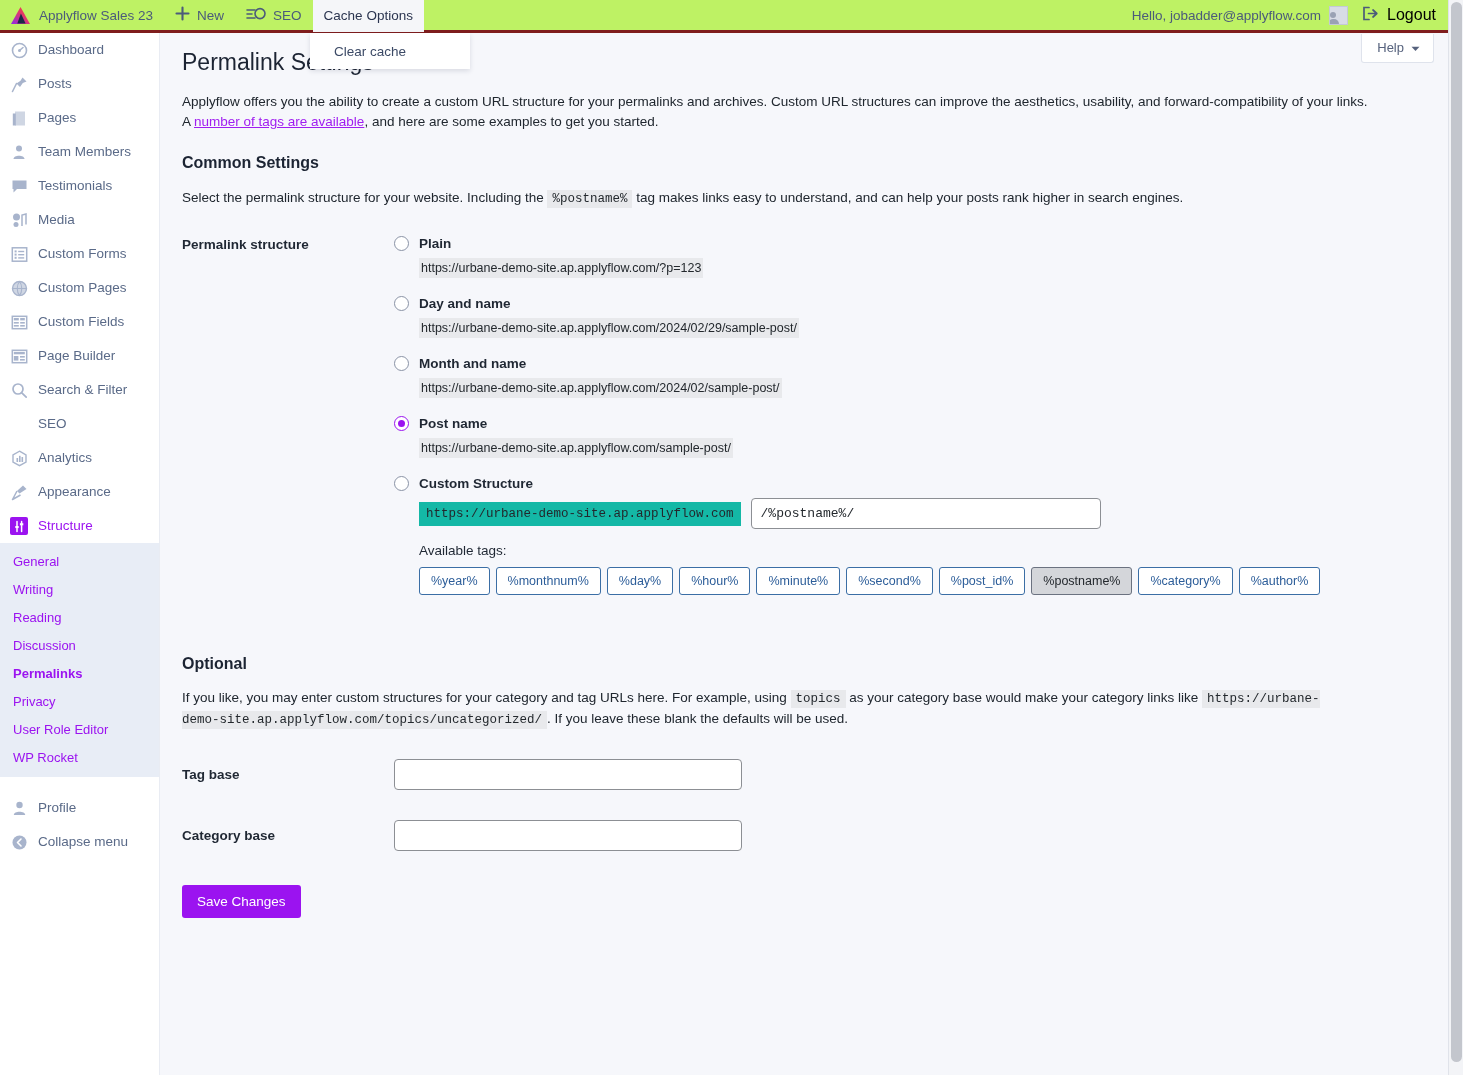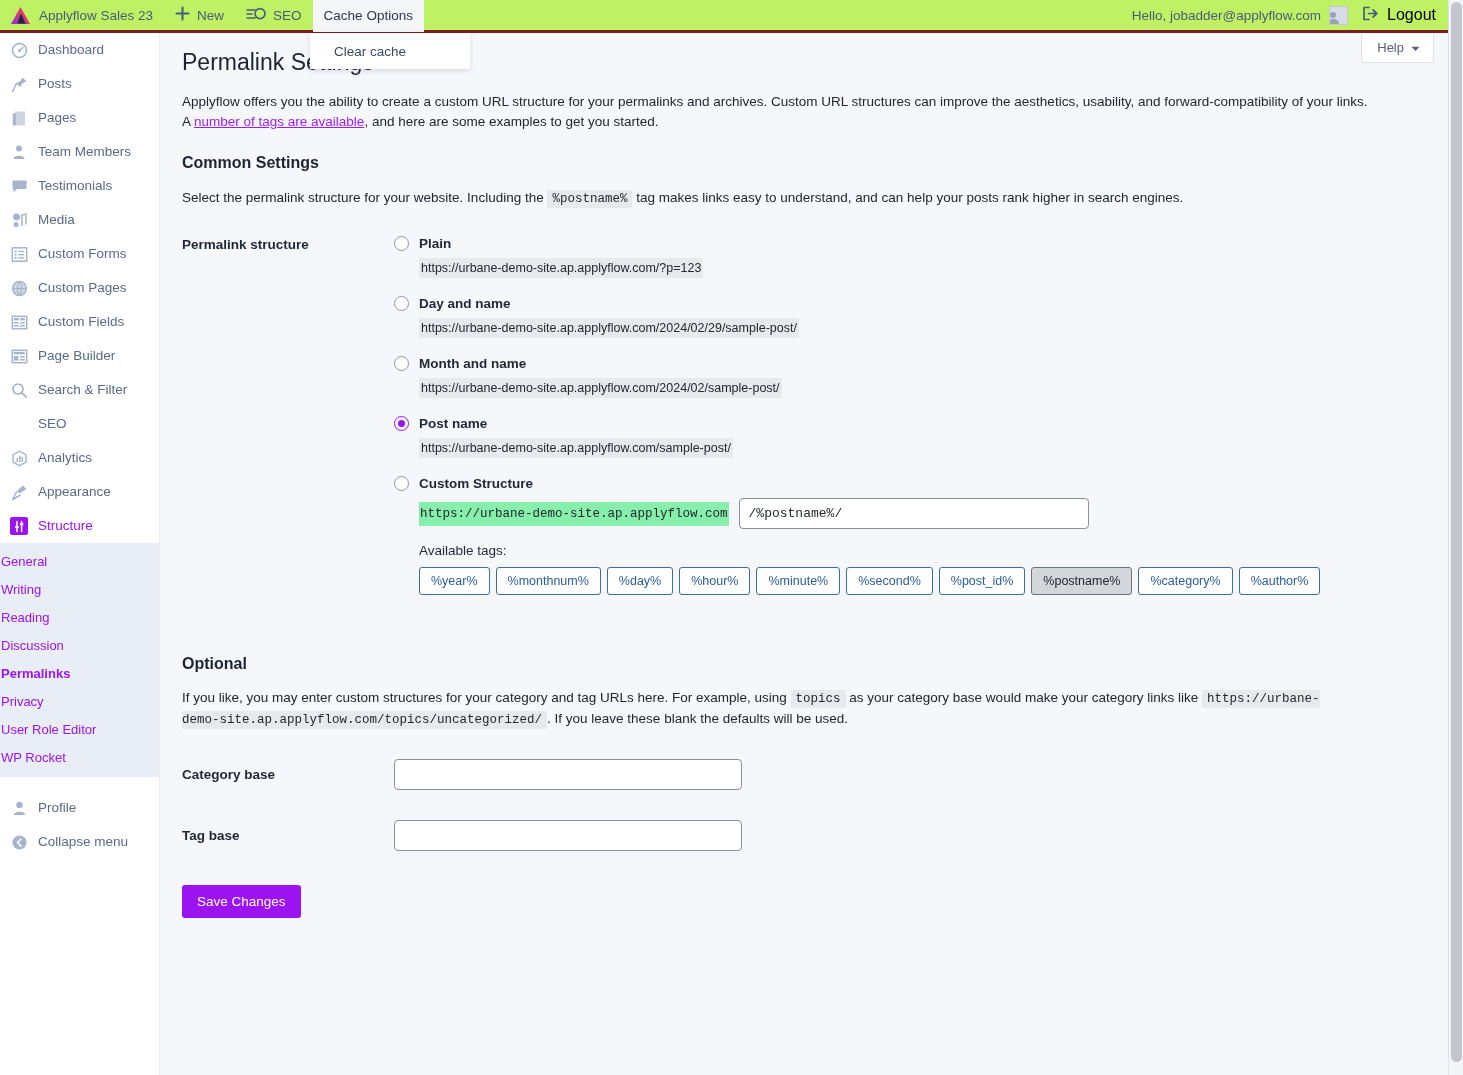--- a/index.html
+++ b/index.html
@@ -84,21 +84,21 @@
   }
   .menu-ico svg { display: block; }
   .menu-item.current .menu-ico { color: #9b13f0; }
   .settings-badge {
     width: 18px; height: 18px; background: #9b13f0; border-radius: 2px;
     display: flex; align-items: center; justify-content: center;
   }
   .submenu { background: #e8edf6; padding: 4px 0 6px 0; }
   .submenu .sub-item {
     height: 28px; display: flex; align-items: center;
-    padding-left: 1px; font-size: 13px; color: #9b13f0; cursor: pointer;
+    padding-left: 13px; font-size: 13px; color: #9b13f0; cursor: pointer;
   }
   .submenu .sub-item.sel { font-weight: bold; }
   .menu-gap { height: 14px; }
   .seo-plain { padding-left: 38px; }
 
   
   #content {
     position: absolute; top: 33px; left: 160px;
     width: 1288px; height: 1042px;
     background: #f6f7fb;
@@ -150,21 +150,21 @@
   .choice-label { font-size: 13.5px; font-weight: bold; color: #1f2733; }
   .example {
     font-family: Liberation Sans, sans-serif;
     font-size: 12.5px; color: #23282d;
     background: #e8e9ec; display: inline-block;
     padding: 3px 2px; margin: 7px 0 0 25px;
   }
   .custom-line { display: flex; align-items: center; margin: 7px 0 0 25px; gap: 10px; }
   .custom-prefix {
     font-family: "Liberation Mono", monospace; font-size: 12.5px;
-    color: #23282d; background: #86efac; padding: 5px 1px;
+    color: #23282d; background: #14b8a6; padding: 5px 7px;
   }
   .custom-input {
     width: 350px; height: 31px;
     border: 1px solid #8c8f94; border-radius: 4px; background: #fff;
     font-family: "Liberation Mono", monospace; font-size: 13px; color: #23282d;
     padding: 0 9px;
   }
   .avail-label { font-size: 13.5px; color: #1f2733; margin: 14px 0 0 25px; }
   .tag-row { display: flex; gap: 6px; margin: 9px 0 0 25px; flex-wrap: wrap; }
   .tag-btn {
@@ -550,26 +550,26 @@
     </div>
   </div>
 
   <h2 class="sec optional">Optional</h2>
 
   <p class="intro optional-text">
     <span>If you like, you may enter custom structures for your category and tag URLs here. For example, using </span><code class="inline">topics</code><span> as your category base would make your category links like </span><code class="inline">https://urbane-demo-site.ap.applyflow.com/topics/uncategorized/</code><span>. If you leave these blank the defaults will be used.</span>
   </p>
 
   <div class="field-row">
+    <div class="field-label">Tag base</div>
+    <input class="text-input" type="text" value="" style="">
+  </div>
+
+  <div class="field-row">
     <div class="field-label">Category base</div>
-    <input class="text-input" type="text" value="" style="">
-  </div>
-
-  <div class="field-row">
-    <div class="field-label">Tag base</div>
     <input class="text-input" type="text" value="" style="">
   </div>
 
   <button id="save-btn">Save Changes</button>
 </div>
 
 <div id="scrollbar-track">
   <div id="scrollbar-thumb"></div>
 </div>
 

